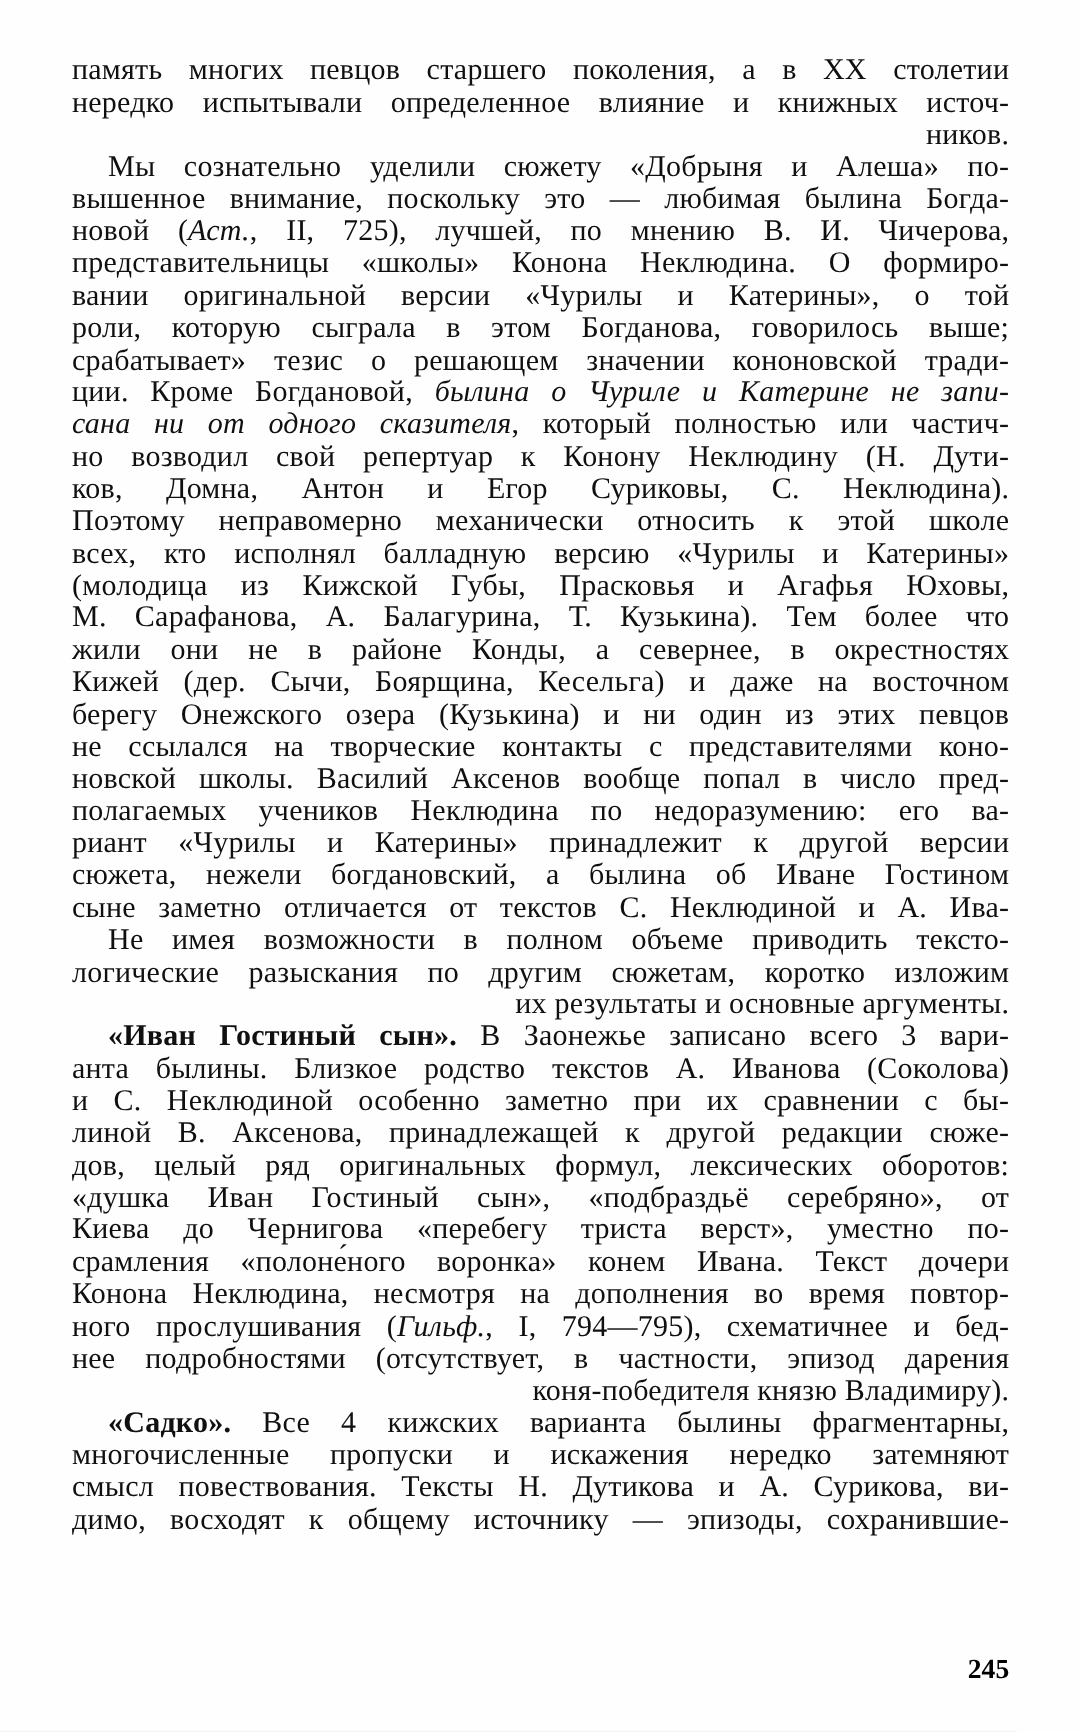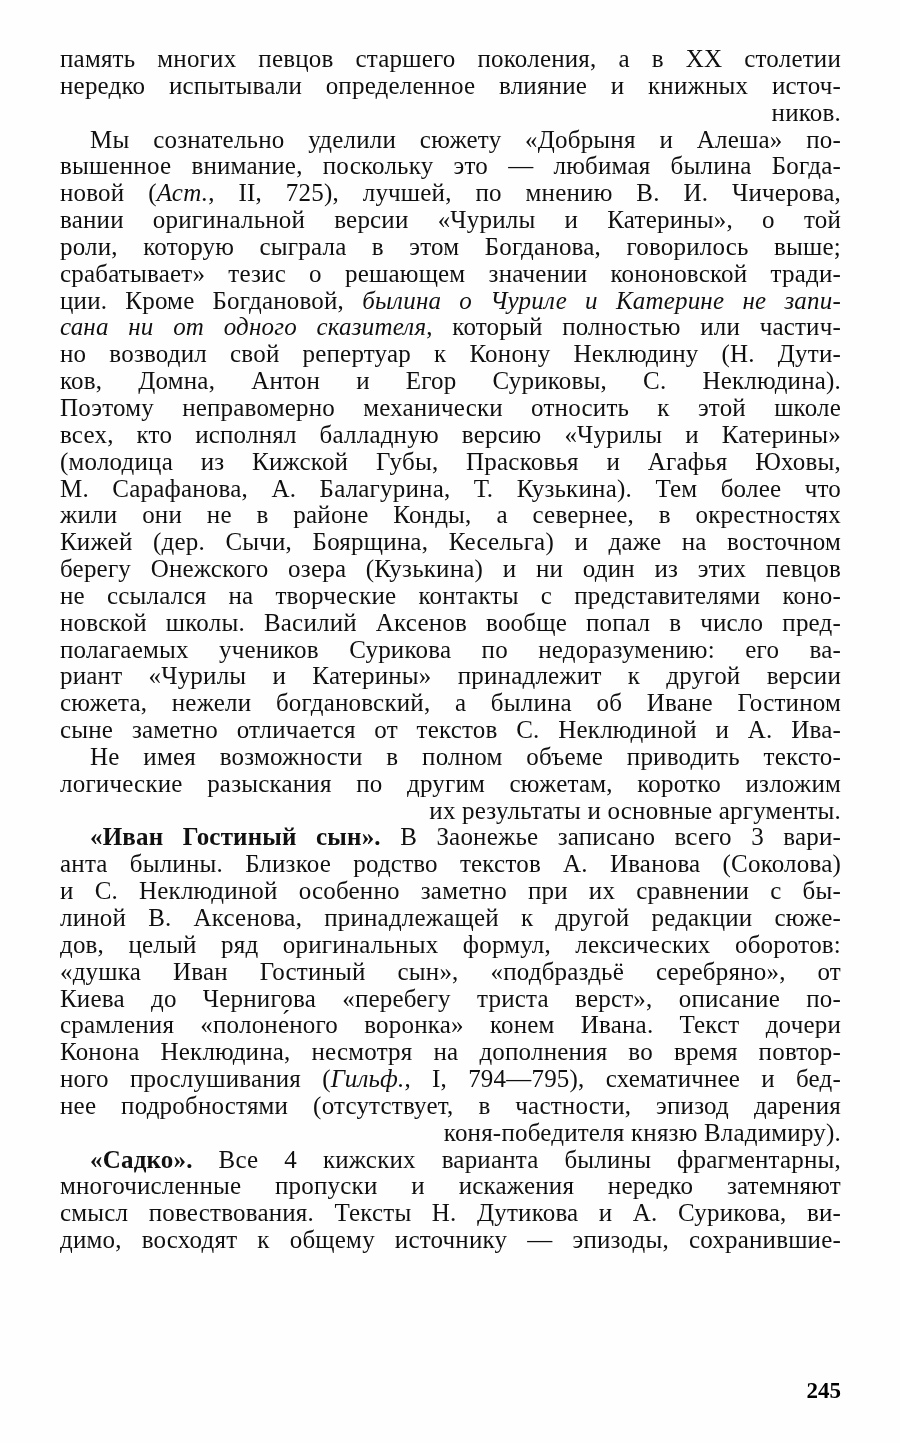--- a/index.html
+++ b/index.html
@@ -48,50 +48,51 @@
 <body>
 
 <div class="page">
   <div class="text-block" id="text-block">
       <div class="line just"><span class="seg-n">память многих певцов старшего поколения, а в XX столетии</span></div>
       <div class="line just"><span class="seg-n">нередко испытывали определенное влияние и книжных источ-</span></div>
       <div class="line"><span class="seg-n">ников.</span></div>
       <div class="line just ind"><span class="seg-n">Мы сознательно уделили сюжету «Добрыня и Алеша» по-</span></div>
       <div class="line just"><span class="seg-n">вышенное внимание, поскольку это — любимая былина Богда-</span></div>
       <div class="line just"><span class="seg-n">новой (</span><span class="seg-i">Аст.</span><span class="seg-n">, II, 725), лучшей, по мнению В. И. Чичерова,</span></div>
+      <div class="line just"><span class="seg-n">представительницы «школы» Конона Неклюдина. О формиро-</span></div>
       <div class="line just"><span class="seg-n">вании оригинальной версии «Чурилы и Катерины», о той</span></div>
       <div class="line just"><span class="seg-n">роли, которую сыграла в этом Богданова, говорилось выше;</span></div>
       <div class="line just"><span class="seg-n">срабатывает» тезис о решающем значении кононовской тради-</span></div>
       <div class="line just"><span class="seg-n">ции. Кроме Богдановой, </span><span class="seg-i">былина о Чуриле и Катерине не запи-</span></div>
       <div class="line just"><span class="seg-i">сана ни от одного сказителя</span><span class="seg-n">, который полностью или частич-</span></div>
       <div class="line just"><span class="seg-n">но возводил свой репертуар к Конону Неклюдину (Н. Дути-</span></div>
       <div class="line just"><span class="seg-n">ков, Домна, Антон и Егор Суриковы, С. Неклюдина).</span></div>
       <div class="line just"><span class="seg-n">Поэтому неправомерно механически относить к этой школе</span></div>
       <div class="line just"><span class="seg-n">всех, кто исполнял балладную версию «Чурилы и Катерины»</span></div>
       <div class="line just"><span class="seg-n">(молодица из Кижской Губы, Прасковья и Агафья Юховы,</span></div>
       <div class="line just"><span class="seg-n">М. Сарафанова, А. Балагурина, Т. Кузькина). Тем более что</span></div>
       <div class="line just"><span class="seg-n">жили они не в районе Конды, а севернее, в окрестностях</span></div>
       <div class="line just"><span class="seg-n">Кижей (дер. Сычи, Боярщина, Кесельга) и даже на восточном</span></div>
       <div class="line just"><span class="seg-n">берегу Онежского озера (Кузькина) и ни один из этих певцов</span></div>
       <div class="line just"><span class="seg-n">не ссылался на творческие контакты с представителями коно-</span></div>
       <div class="line just"><span class="seg-n">новской школы. Василий Аксенов вообще попал в число пред-</span></div>
-      <div class="line just"><span class="seg-n">полагаемых учеников Сурикова по недоразумению: его ва-</span></div>
+      <div class="line just"><span class="seg-n">полагаемых учеников Неклюдина по недоразумению: его ва-</span></div>
       <div class="line just"><span class="seg-n">риант «Чурилы и Катерины» принадлежит к другой версии</span></div>
       <div class="line just"><span class="seg-n">сюжета, нежели богдановский, а былина об Иване Гостином</span></div>
       <div class="line just"><span class="seg-n">сыне заметно отличается от текстов С. Неклюдиной и А. Ива-</span></div>
       <div class="line just ind"><span class="seg-n">Не имея возможности в полном объеме приводить тексто-</span></div>
       <div class="line just"><span class="seg-n">логические разыскания по другим сюжетам, коротко изложим</span></div>
       <div class="line"><span class="seg-n">их результаты и основные аргументы.</span></div>
       <div class="line just ind"><span class="seg-b">«Иван Гостиный сын».</span><span class="seg-n"> В Заонежье записано всего 3 вари-</span></div>
       <div class="line just"><span class="seg-n">анта былины. Близкое родство текстов А. Иванова (Соколова)</span></div>
       <div class="line just"><span class="seg-n">и С. Неклюдиной особенно заметно при их сравнении с бы-</span></div>
       <div class="line just"><span class="seg-n">линой В. Аксенова, принадлежащей к другой редакции сюже-</span></div>
       <div class="line just"><span class="seg-n">дов, целый ряд оригинальных формул, лексических оборотов:</span></div>
       <div class="line just"><span class="seg-n">«душка Иван Гостиный сын», «подбраздьё серебряно», от</span></div>
-      <div class="line just"><span class="seg-n">Киева до Чернигова «перебегу триста верст», описание по-</span></div>
+      <div class="line just"><span class="seg-n">Киева до Чернигова «перебегу триста верст», уместно по-</span></div>
       <div class="line just"><span class="seg-n">срамления «полоне́ного воронка» конем Ивана. Текст дочери</span></div>
       <div class="line just"><span class="seg-n">Конона Неклюдина, несмотря на дополнения во время повтор-</span></div>
       <div class="line just"><span class="seg-n">ного прослушивания (</span><span class="seg-i">Гильф.</span><span class="seg-n">, I, 794—795), схематичнее и бед-</span></div>
       <div class="line just"><span class="seg-n">нее подробностями (отсутствует, в частности, эпизод дарения</span></div>
       <div class="line"><span class="seg-n">коня-победителя князю Владимиру).</span></div>
       <div class="line just ind"><span class="seg-b">«Садко».</span><span class="seg-n"> Все 4 кижских варианта былины фрагментарны,</span></div>
       <div class="line just"><span class="seg-n">многочисленные пропуски и искажения нередко затемняют</span></div>
       <div class="line just"><span class="seg-n">смысл повествования. Тексты Н. Дутикова и А. Сурикова, ви-</span></div>
       <div class="line just"><span class="seg-n">димо, восходят к общему источнику — эпизоды, сохранившие-</span></div>
     </div>

